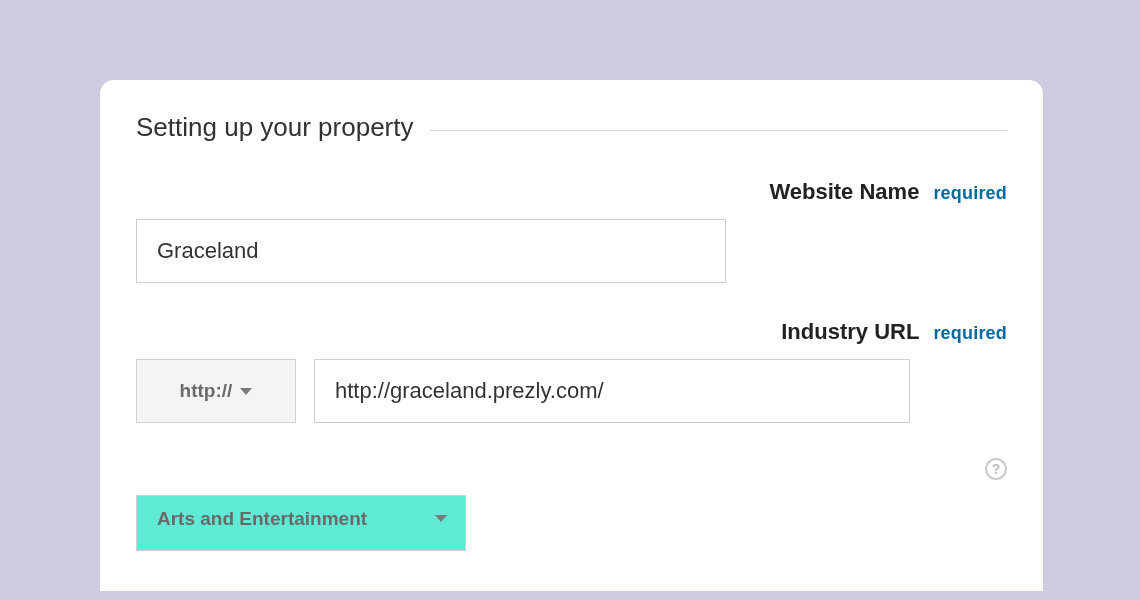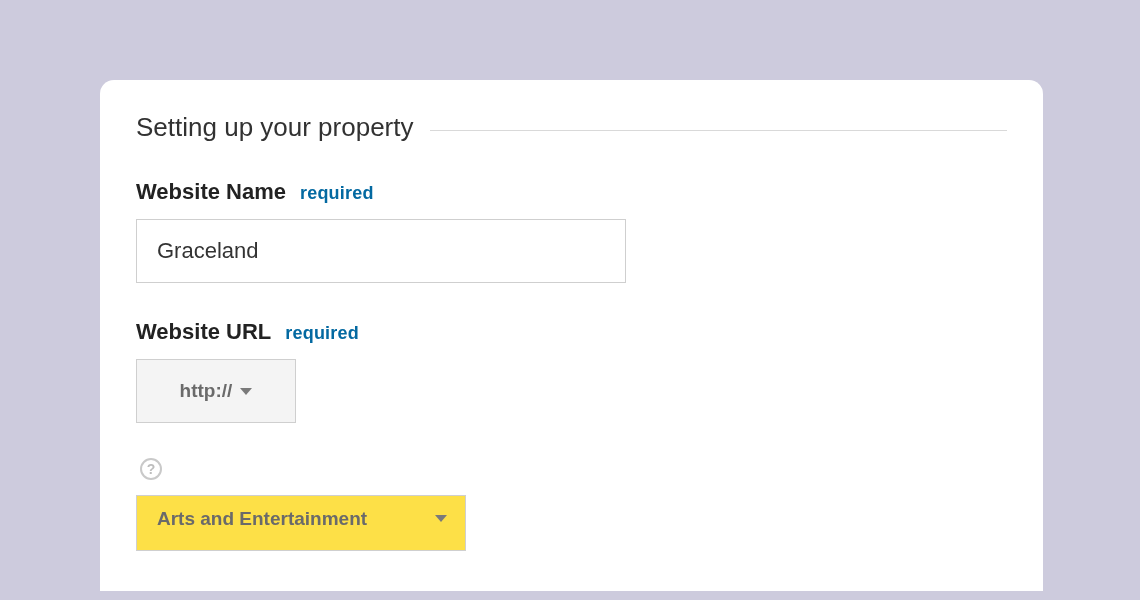--- a/index.html
+++ b/index.html
@@ -41,20 +41,21 @@
       margin-top: 6px;
     }
     .field {
       margin-bottom: 36px;
     }
     .field-label-row {
       display: flex;
       align-items: baseline;
       gap: 14px;
       margin-bottom: 14px;
+      justify-content: flex-end;
     }
     .field-label {
       font-size: 22px;
       font-weight: 700;
       color: #222;
     }
     .required-tag {
       font-size: 18px;
       font-weight: 600;
       color: #0369a1;
@@ -69,21 +70,21 @@
       border: 2px solid #c9c9c9;
       border-radius: 50%;
       color: #bdbdbd;
       font-size: 14px;
       font-weight: 700;
       margin-left: 4px;
       position: relative;
       top: -1px;
     }
     .text-input {
-      width: 490px;
+      width: 590px;
       height: 64px;
       border: 1px solid #cfcfcf;
       padding: 0 20px;
       font-size: 22px;
       color: #333;
       outline: none;
       background: #fff;
       font-family: inherit;
     }
     .url-row {
@@ -110,21 +111,21 @@
       flex: none;
     }
     .category-select {
       display: flex;
       align-items: center;
       justify-content: space-between;
       gap: 16px;
       height: 56px;
       width: 330px;
       border: 1px solid #cfcfcf;
-      background: #fde047;
+      background: #5eead4;
       font-size: 19px;
       font-weight: 700;
       color: #6a6a6a;
       cursor: pointer;
       padding: 0 18px 9px 20px;
     }
     .caret {
       width: 0;
       height: 0;
       border-left: 6px solid transparent;
@@ -145,28 +146,29 @@
   <div class="field">
     <div class="field-label-row">
       <span class="field-label">Website Name</span>
       <span class="required-tag">required</span>
     </div>
     <input type="text" class="text-input" value="Graceland" style="">
   </div>
 
   <div class="field">
     <div class="field-label-row">
-      <span class="field-label">Website URL</span>
+      <span class="field-label">Industry URL</span>
       <span class="required-tag">required</span>
     </div>
     <div class="url-row">
       <div class="protocol-select">
         <span>http://</span>
         <span class="caret"></span>
       </div>
+      <input type="text" class="text-input url-input" value="http://graceland.prezly.com/" style="">
     </div>
   </div>
 
   <div class="field" style="margin-bottom:0;">
     <div class="field-label-row">
       <span class="help-icon">?</span>
     </div>
     <div class="category-select">
       <span>Arts and Entertainment</span>
       <span class="caret"></span>

